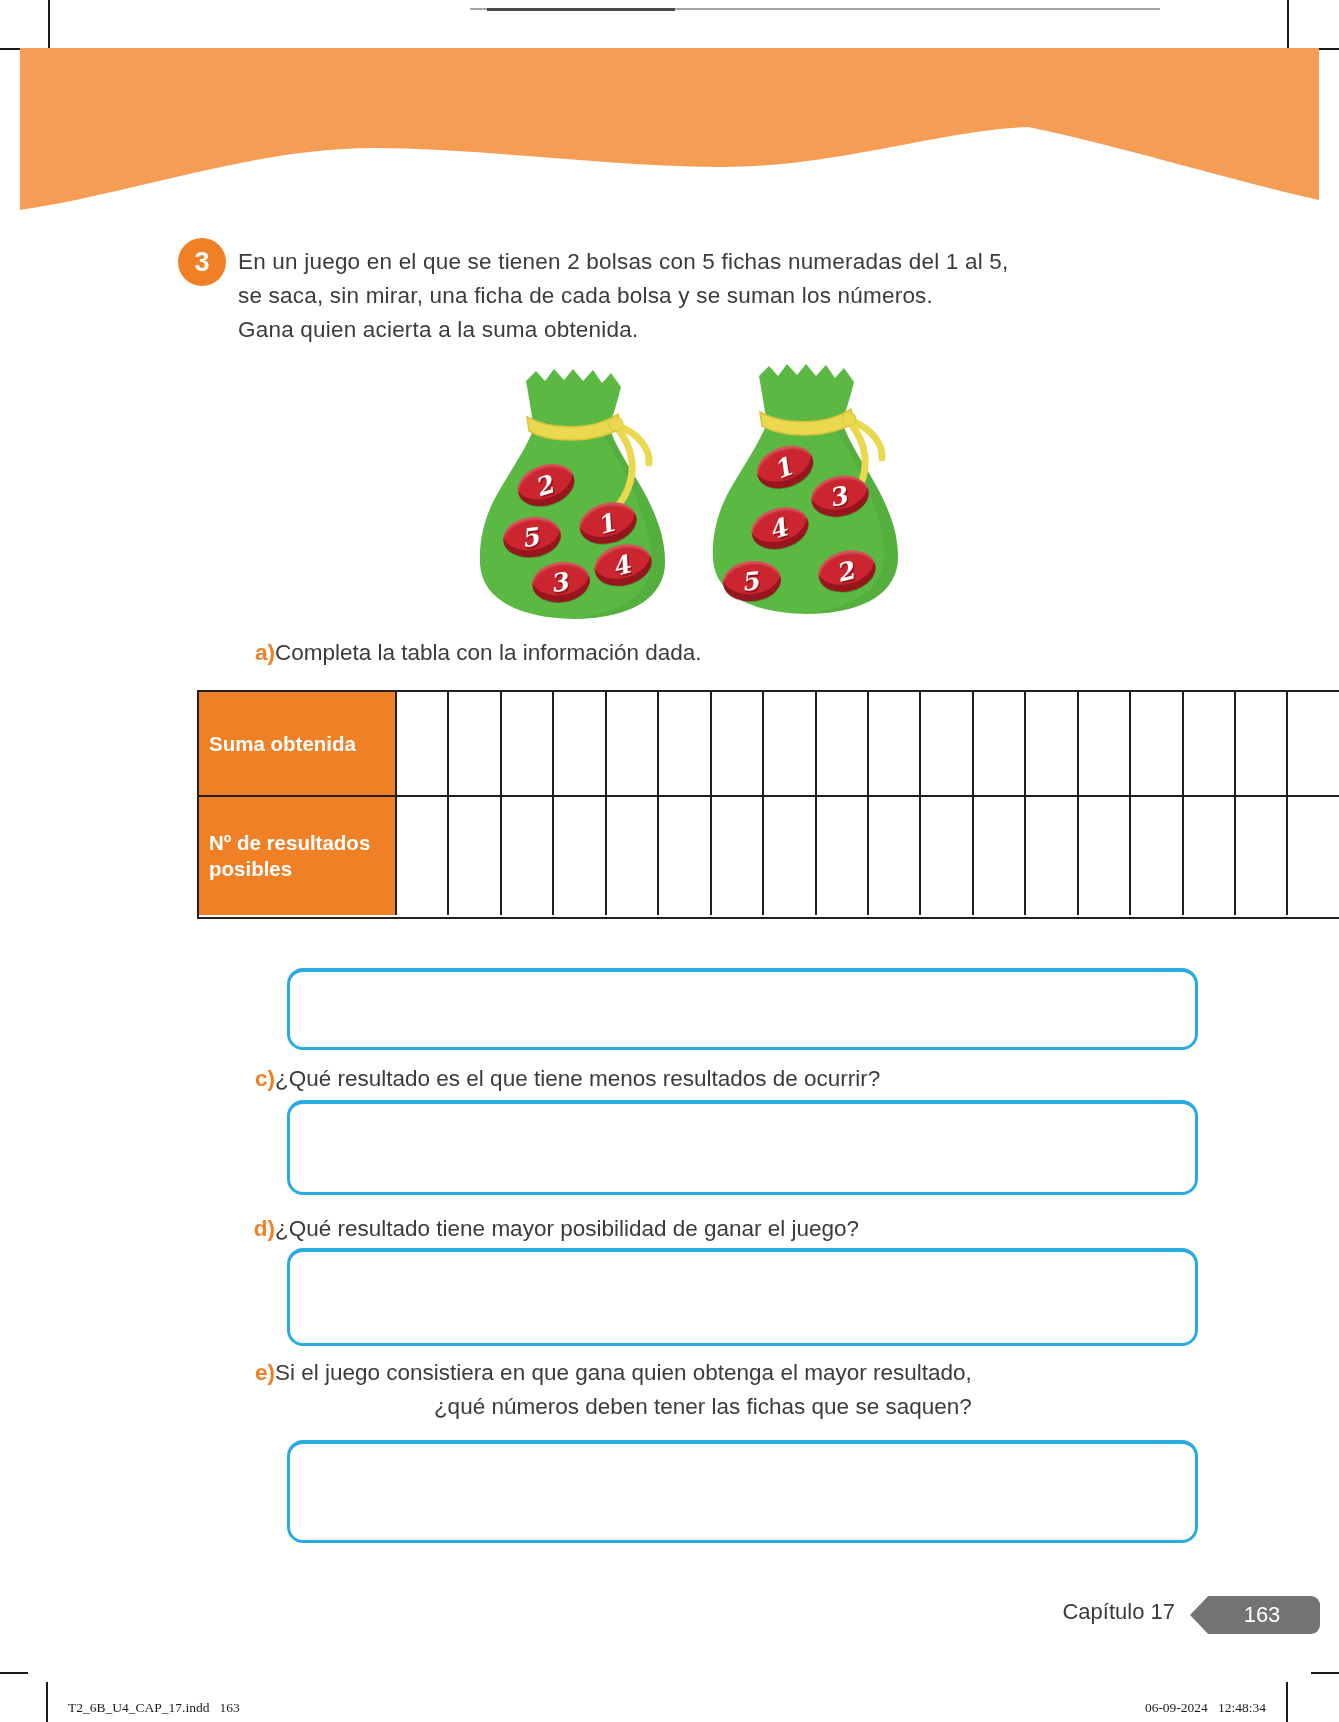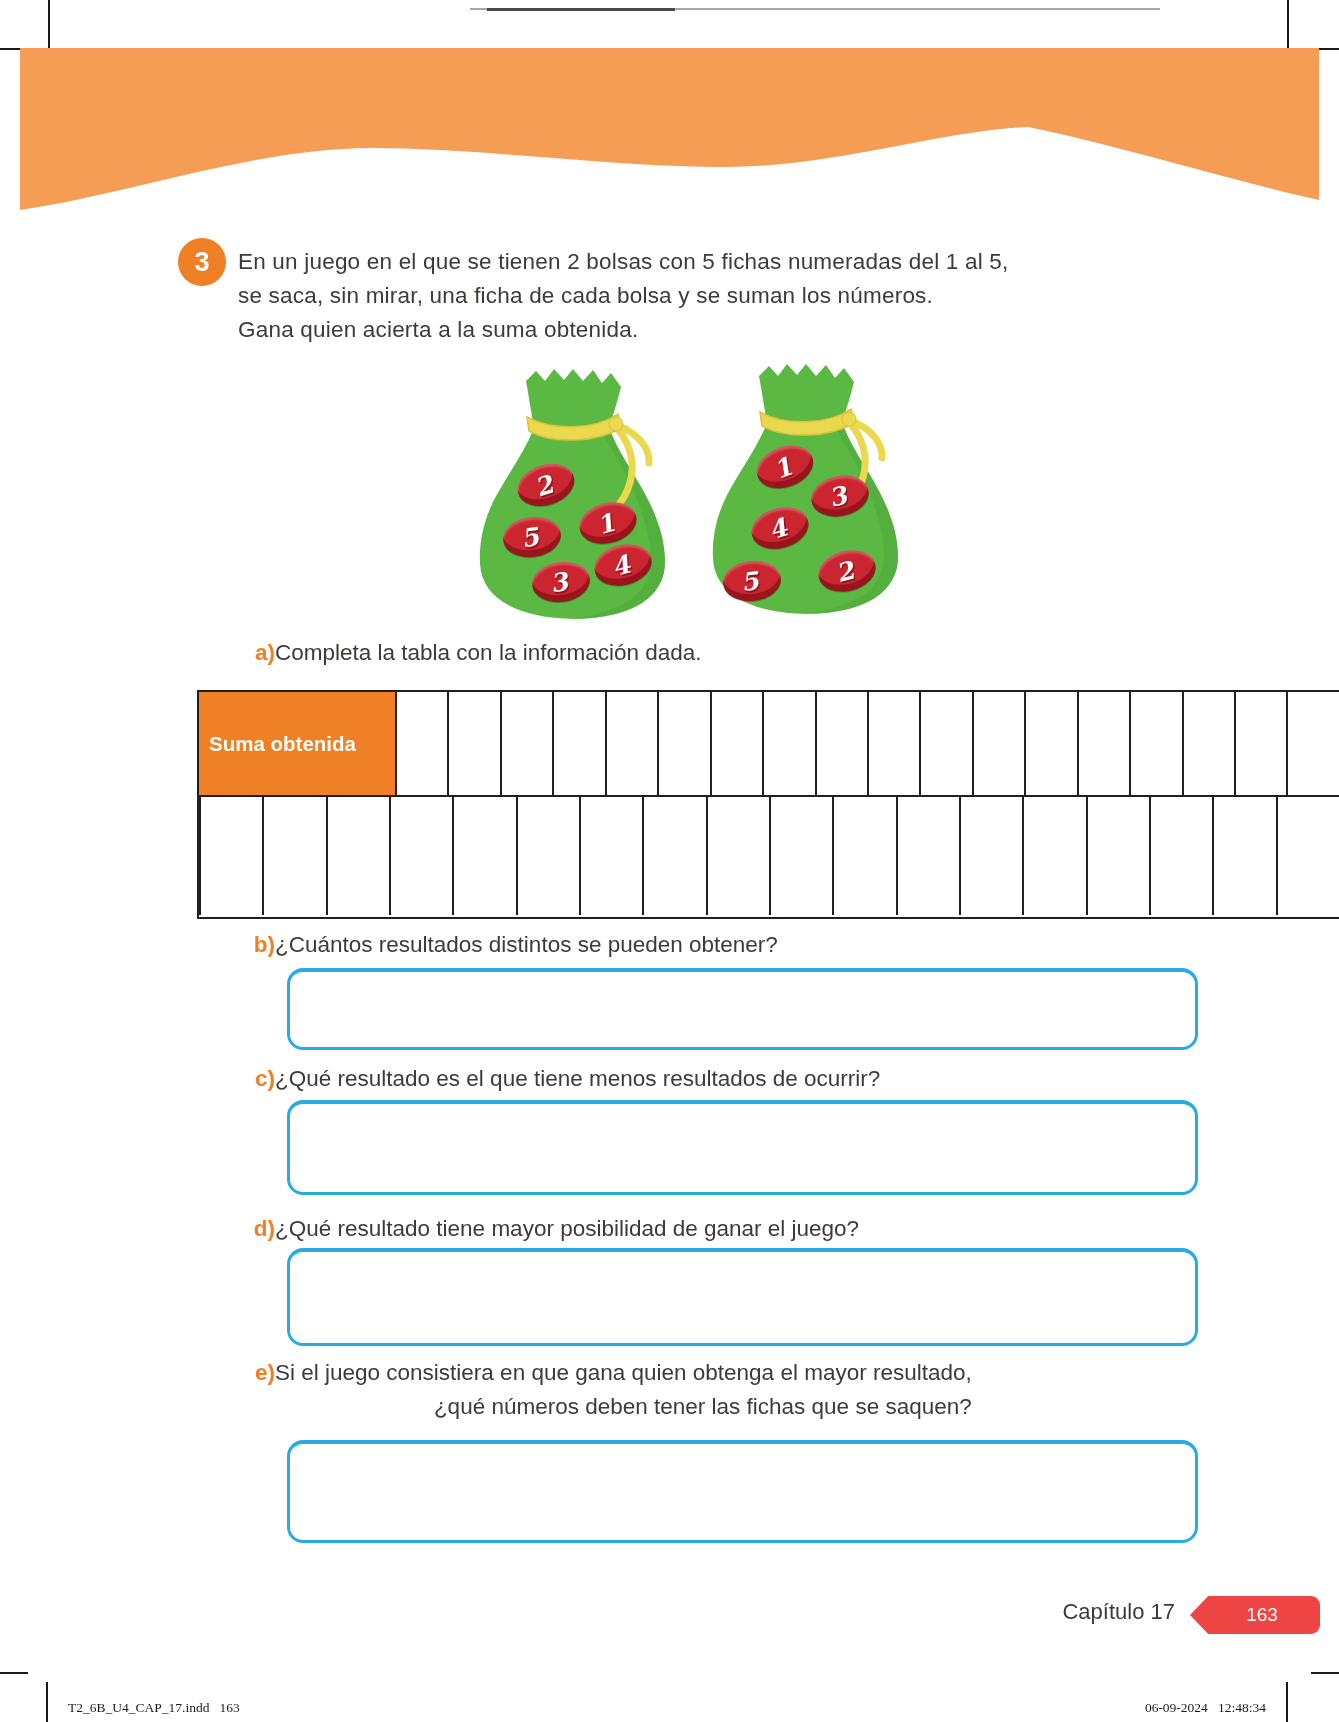--- a/index.html
+++ b/index.html
@@ -45,22 +45,22 @@
          display:flex;flex-direction:column;justify-content:center;
          padding-left:10px;font-size:20.5px;font-weight:600;line-height:26px;}
   .cell{flex:1;border-left:2px solid #231f20;background:#fff;}
 
   
   .abox{position:absolute;left:287px;width:911px;border:3px solid #29abe2;border-top-width:4px;
         border-radius:16px;background:#fff;}
 
   
   .chapter{position:absolute;right:164px;top:1599px;font-size:22px;color:#3e3a39;}
-  .badge{position:absolute;left:1190px;top:1596px;width:130px;height:38px;background:#ef4444;
-         color:#fff;font-size:19px;display:flex;align-items:center;justify-content:center;
+  .badge{position:absolute;left:1190px;top:1596px;width:130px;height:38px;background:#737373;
+         color:#fff;font-size:22px;display:flex;align-items:center;justify-content:center;
          padding-left:14px;border-radius:0 9px 9px 0;
          clip-path:polygon(0% 50%,14% 0%,100% 0%,100% 100%,14% 100%);}
 
   
   .printline{position:absolute;top:1700px;font-family:"Liberation Serif",serif;font-size:13.5px;
              color:#1c1c1c;white-space:pre;}
   .print-left{left:68px;}
   .print-right{right:73px;}
 </style>
 </head>
@@ -177,20 +177,21 @@
         <div class="cell"></div>
         <div class="cell"></div>
         <div class="cell"></div>
         <div class="cell"></div>
         <div class="cell"></div>
         <div class="cell"></div>
         <div class="cell"></div>
         <div class="cell"></div>
       </div>
     <div class="trow trow2">
+      <div class="hcell">Nº de resultados posibles</div>
     <div class="cell"></div>
         <div class="cell"></div>
         <div class="cell"></div>
         <div class="cell"></div>
         <div class="cell"></div>
         <div class="cell"></div>
         <div class="cell"></div>
         <div class="cell"></div>
         <div class="cell"></div>
         <div class="cell"></div>
@@ -198,23 +199,20 @@
         <div class="cell"></div>
         <div class="cell"></div>
         <div class="cell"></div>
         <div class="cell"></div>
         <div class="cell"></div>
         <div class="cell"></div>
         <div class="cell"></div>
       </div>
   </div>
 
-  <div class="q" style="top:928px;">
-    <span class="lab">b)</span><span>¿Cuántos resultados distintos se pueden obtener?</span>
-  </div>
   <div class="abox" style="top:968px;height:82px;"></div>
 
   <div class="q" style="top:1062px;">
     <span class="lab">c)</span><span>¿Qué resultado es el que tiene menos resultados de ocurrir?</span>
   </div>
   <div class="abox" style="top:1100px;height:95px;"></div>
 
   <div class="q" style="top:1212px;">
     <span class="lab">d)</span><span>¿Qué resultado tiene mayor posibilidad de ganar el juego?</span>
   </div>

